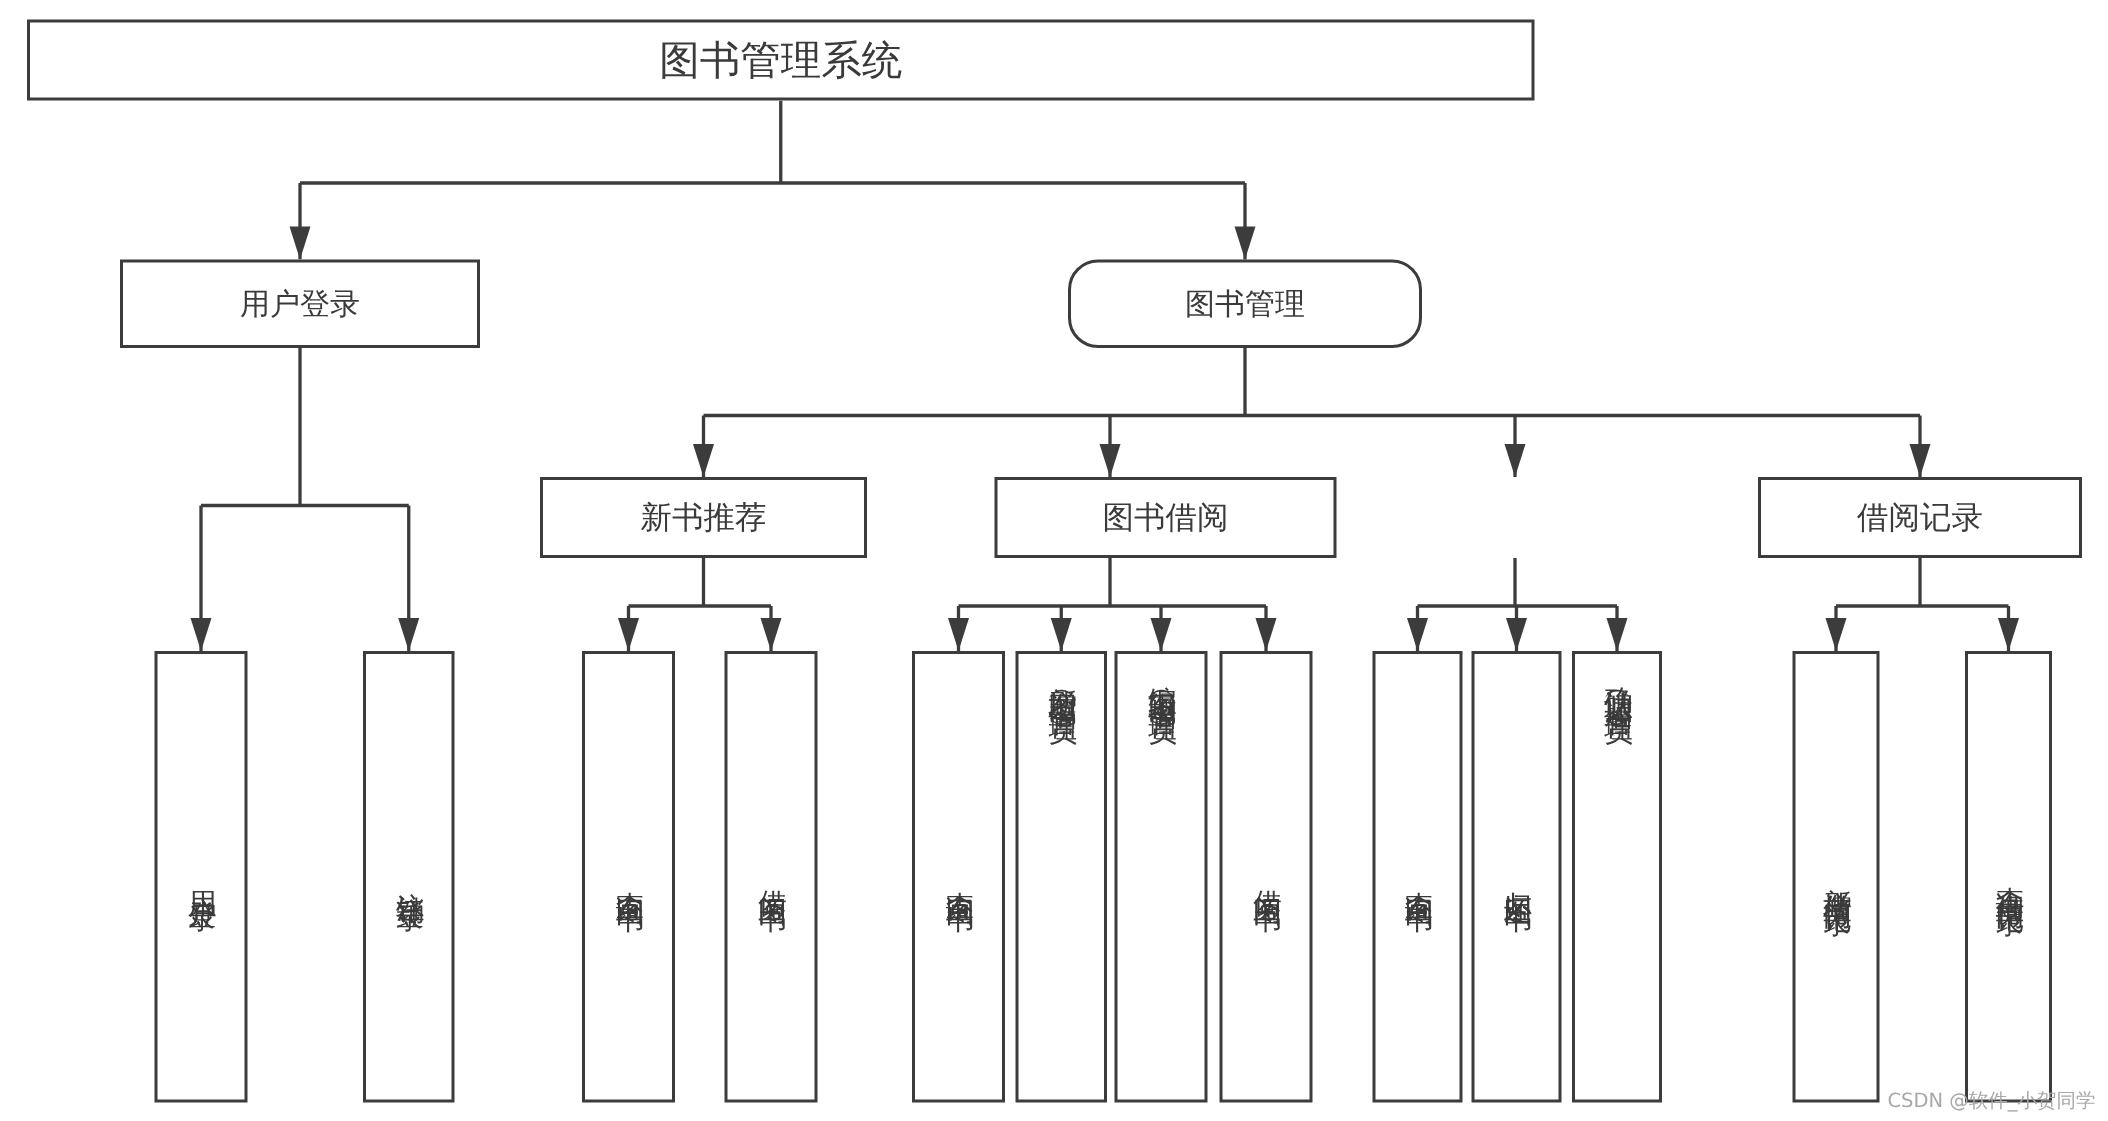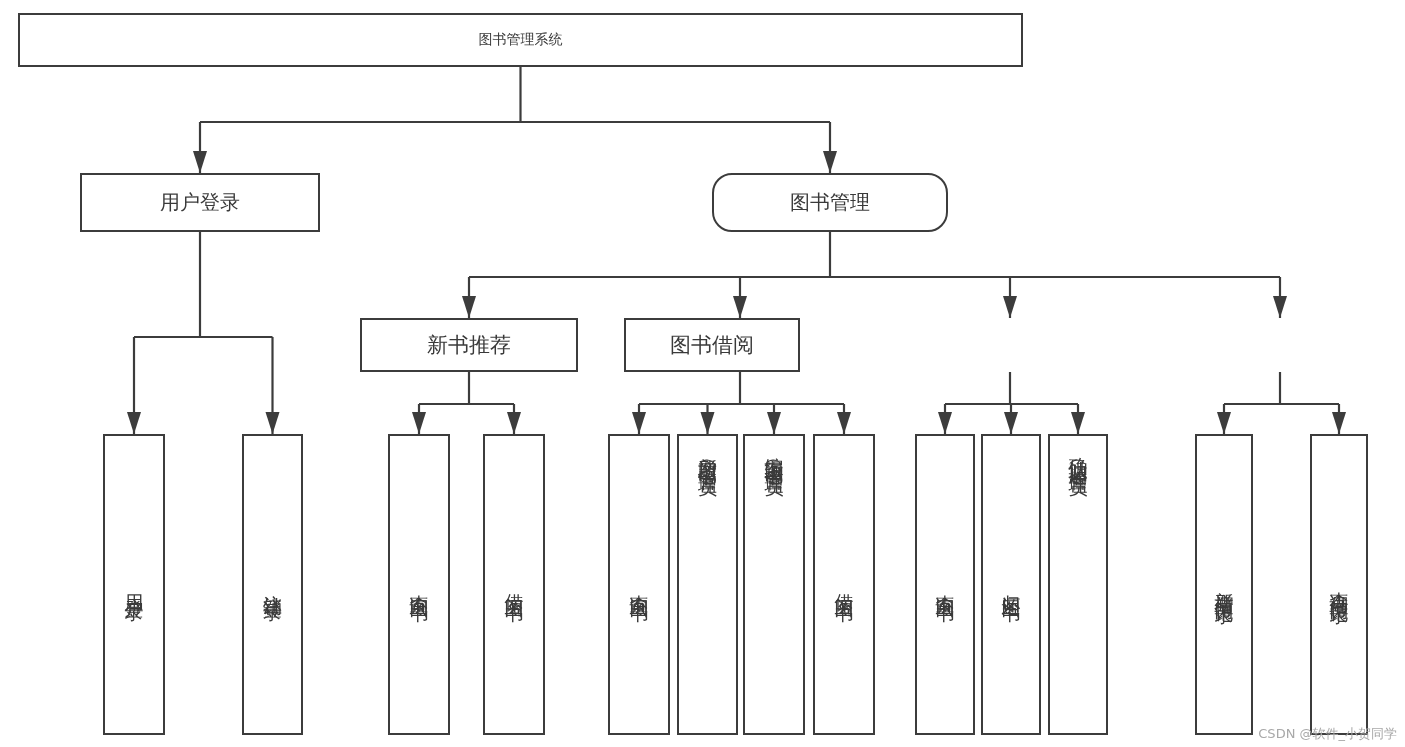--- a/index.html
+++ b/index.html
@@ -22,21 +22,21 @@
   .node {
     position: absolute;
     box-sizing: border-box;
     background: #ffffff;
     border: 2px solid #3c3c3c;
     display: flex;
     align-items: center;
     justify-content: center;
     color: #3a3a3a;
   }
-  .node.level-0 { font-size: 14px; }
+  .node.level-0 { font-size: 27px; }
   .node.level-1 { font-size: 20px; }
   .node.level-2 { font-size: 21px; }
   .node.leaf {
     writing-mode: vertical-rl;
     text-orientation: upright;
     letter-spacing: 3px;
     font-size: 19px;
     padding-top: 6px;
     padding-bottom: 6px;
     line-height: 1.05;
@@ -141,22 +141,25 @@
     </div>
     <div class="node level-1" style="left: 80px; top: 173px; width: 240px; height: 59px;">
       <span class="label">用户登录</span>
     </div>
     <div class="node level-1" style="left: 712px; top: 173px; width: 236px; height: 59px; border-radius: 20px;">
       <span class="label">图书管理</span>
     </div>
     <div class="node level-2" style="left: 360px; top: 318px; width: 218px; height: 54px;">
       <span class="label">新书推荐</span>
     </div>
-    <div class="node level-2" style="left: 624px; top: 318px; width: 176px; height: 54px;">
+    <div class="node level-2" style="left: 663px; top: 318px; width: 228px; height: 54px;">
       <span class="label">图书借阅</span>
+    </div>
+    <div class="node level-2" style="left: 1172px; top: 318px; width: 216px; height: 54px;">
+      <span class="label">借阅记录</span>
     </div>
     <div class="node level-3 leaf" style="left: 103px; top: 434px; width: 62px; height: 301px;">
       <span class="label">用户登录</span>
     </div>
     <div class="node level-3 leaf" style="left: 242px; top: 434px; width: 61px; height: 301px;">
       <span class="label">注销登录</span>
     </div>
     <div class="node level-3 leaf" style="left: 388px; top: 434px; width: 62px; height: 301px;">
       <span class="label">查询图书</span>
     </div>

